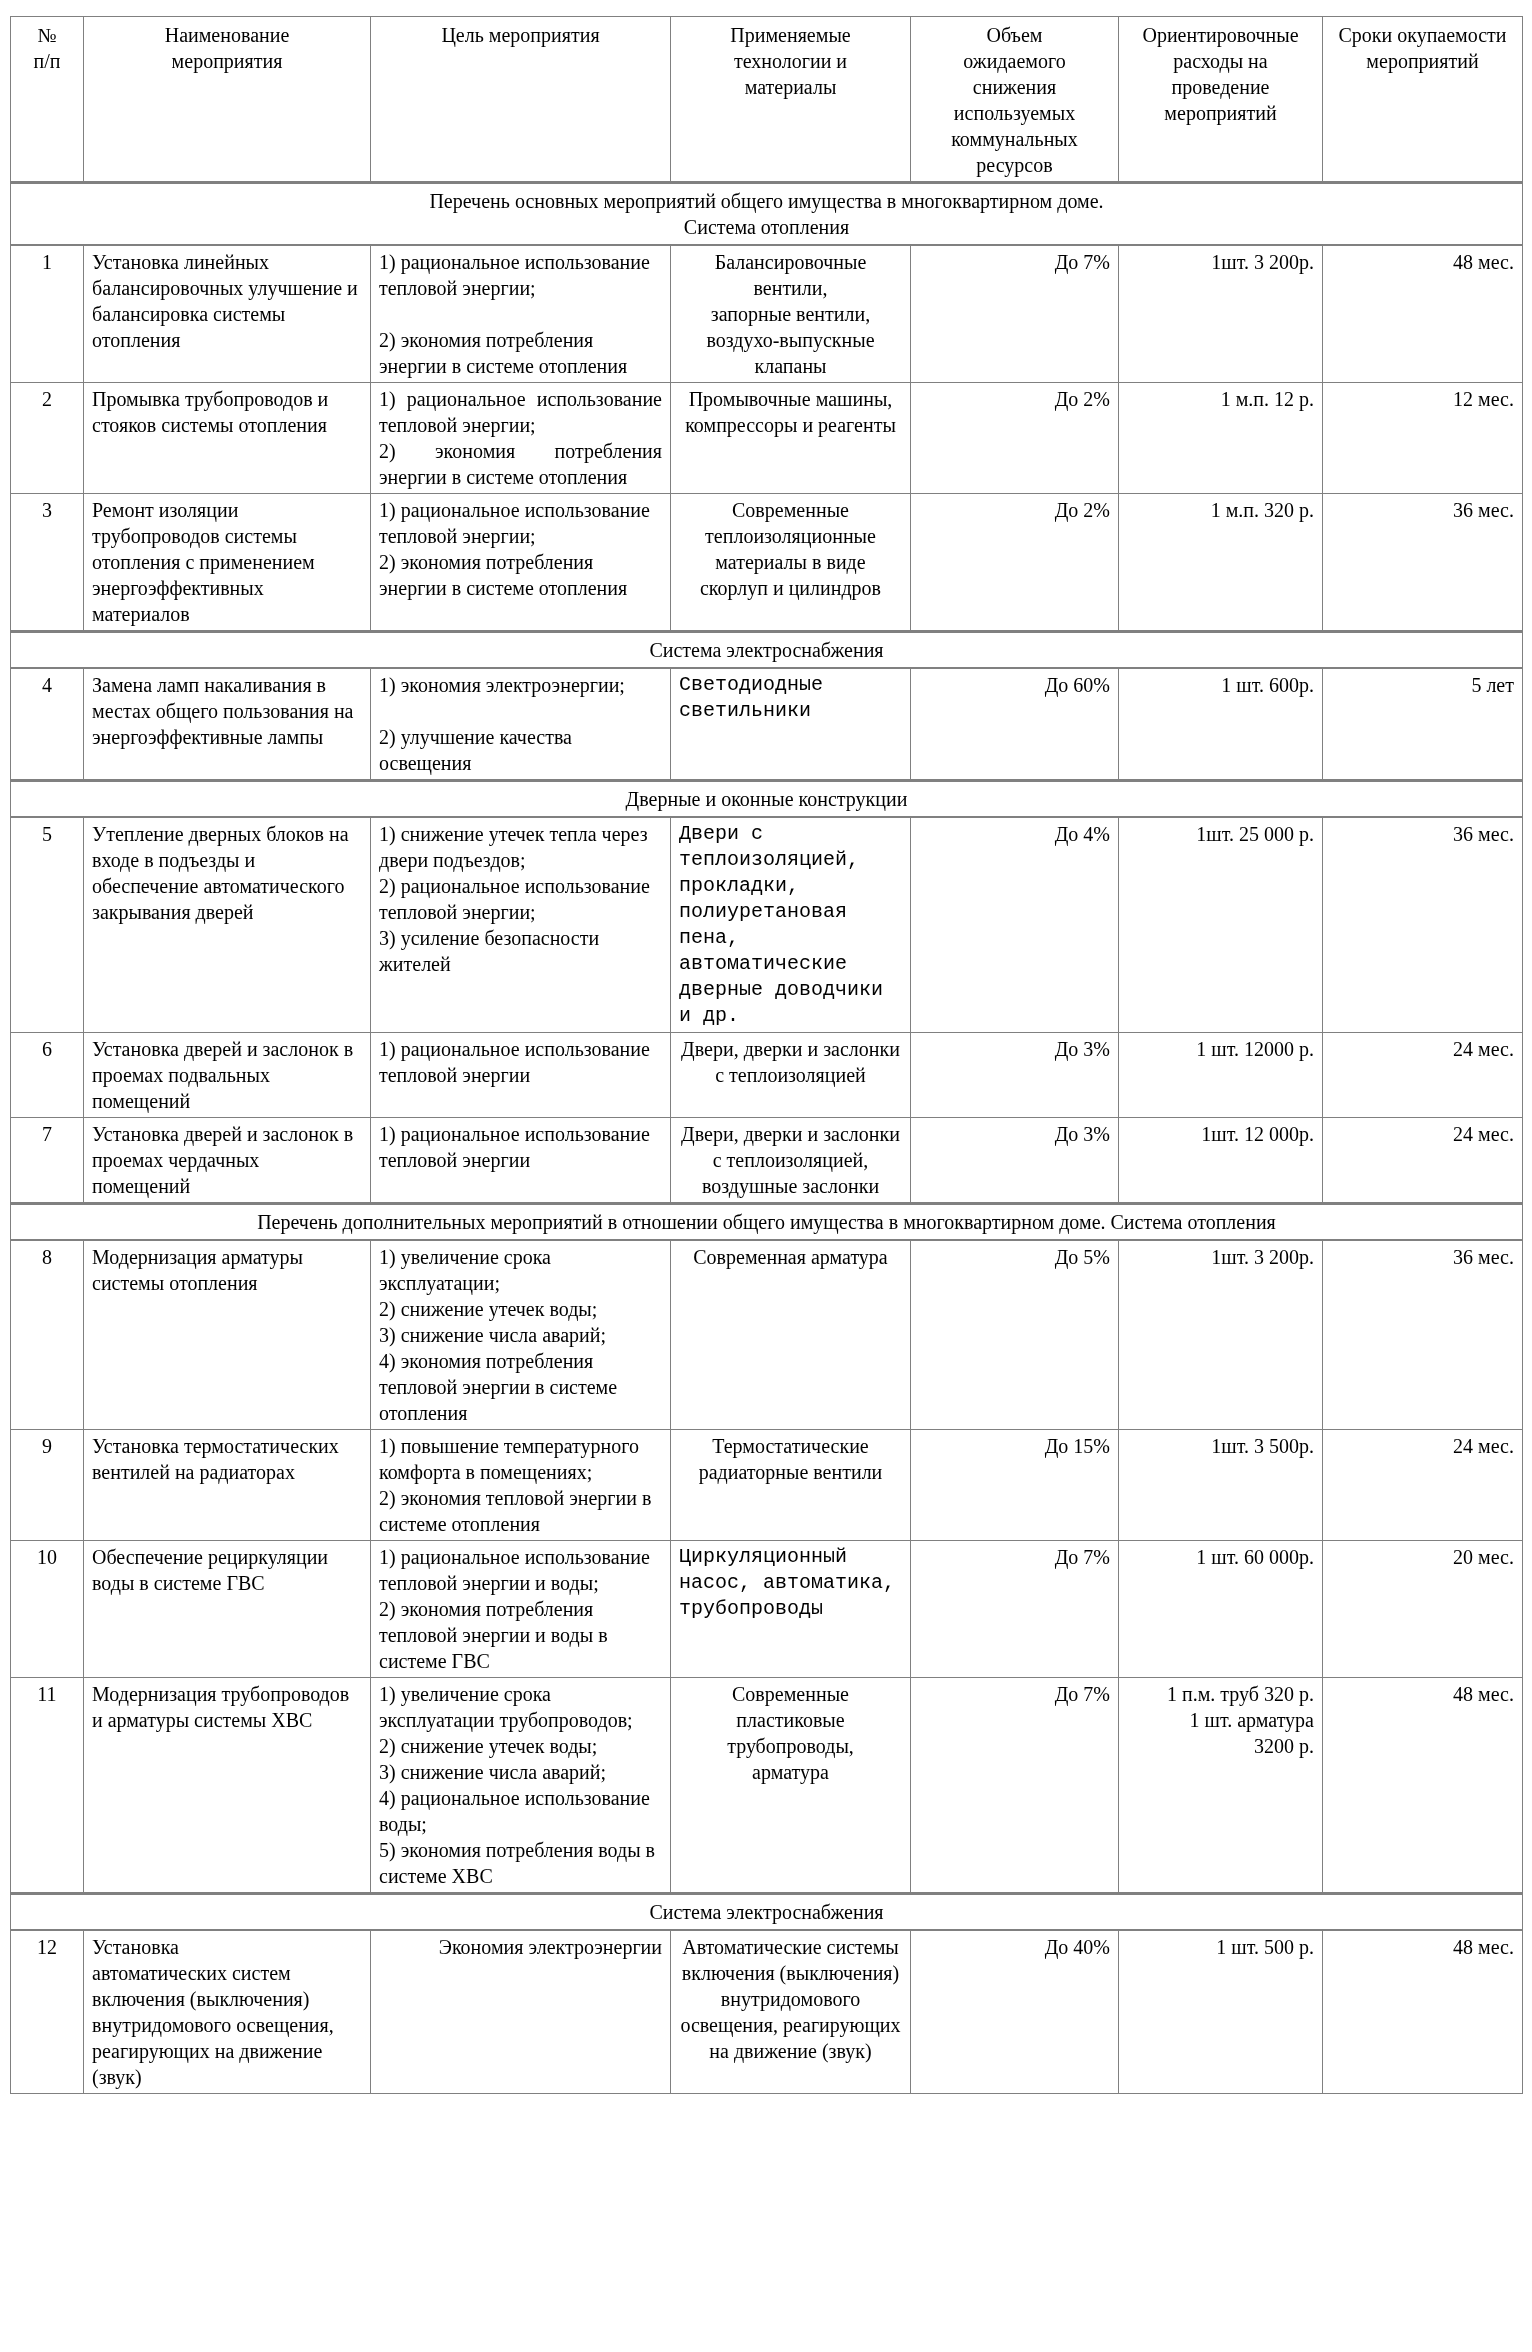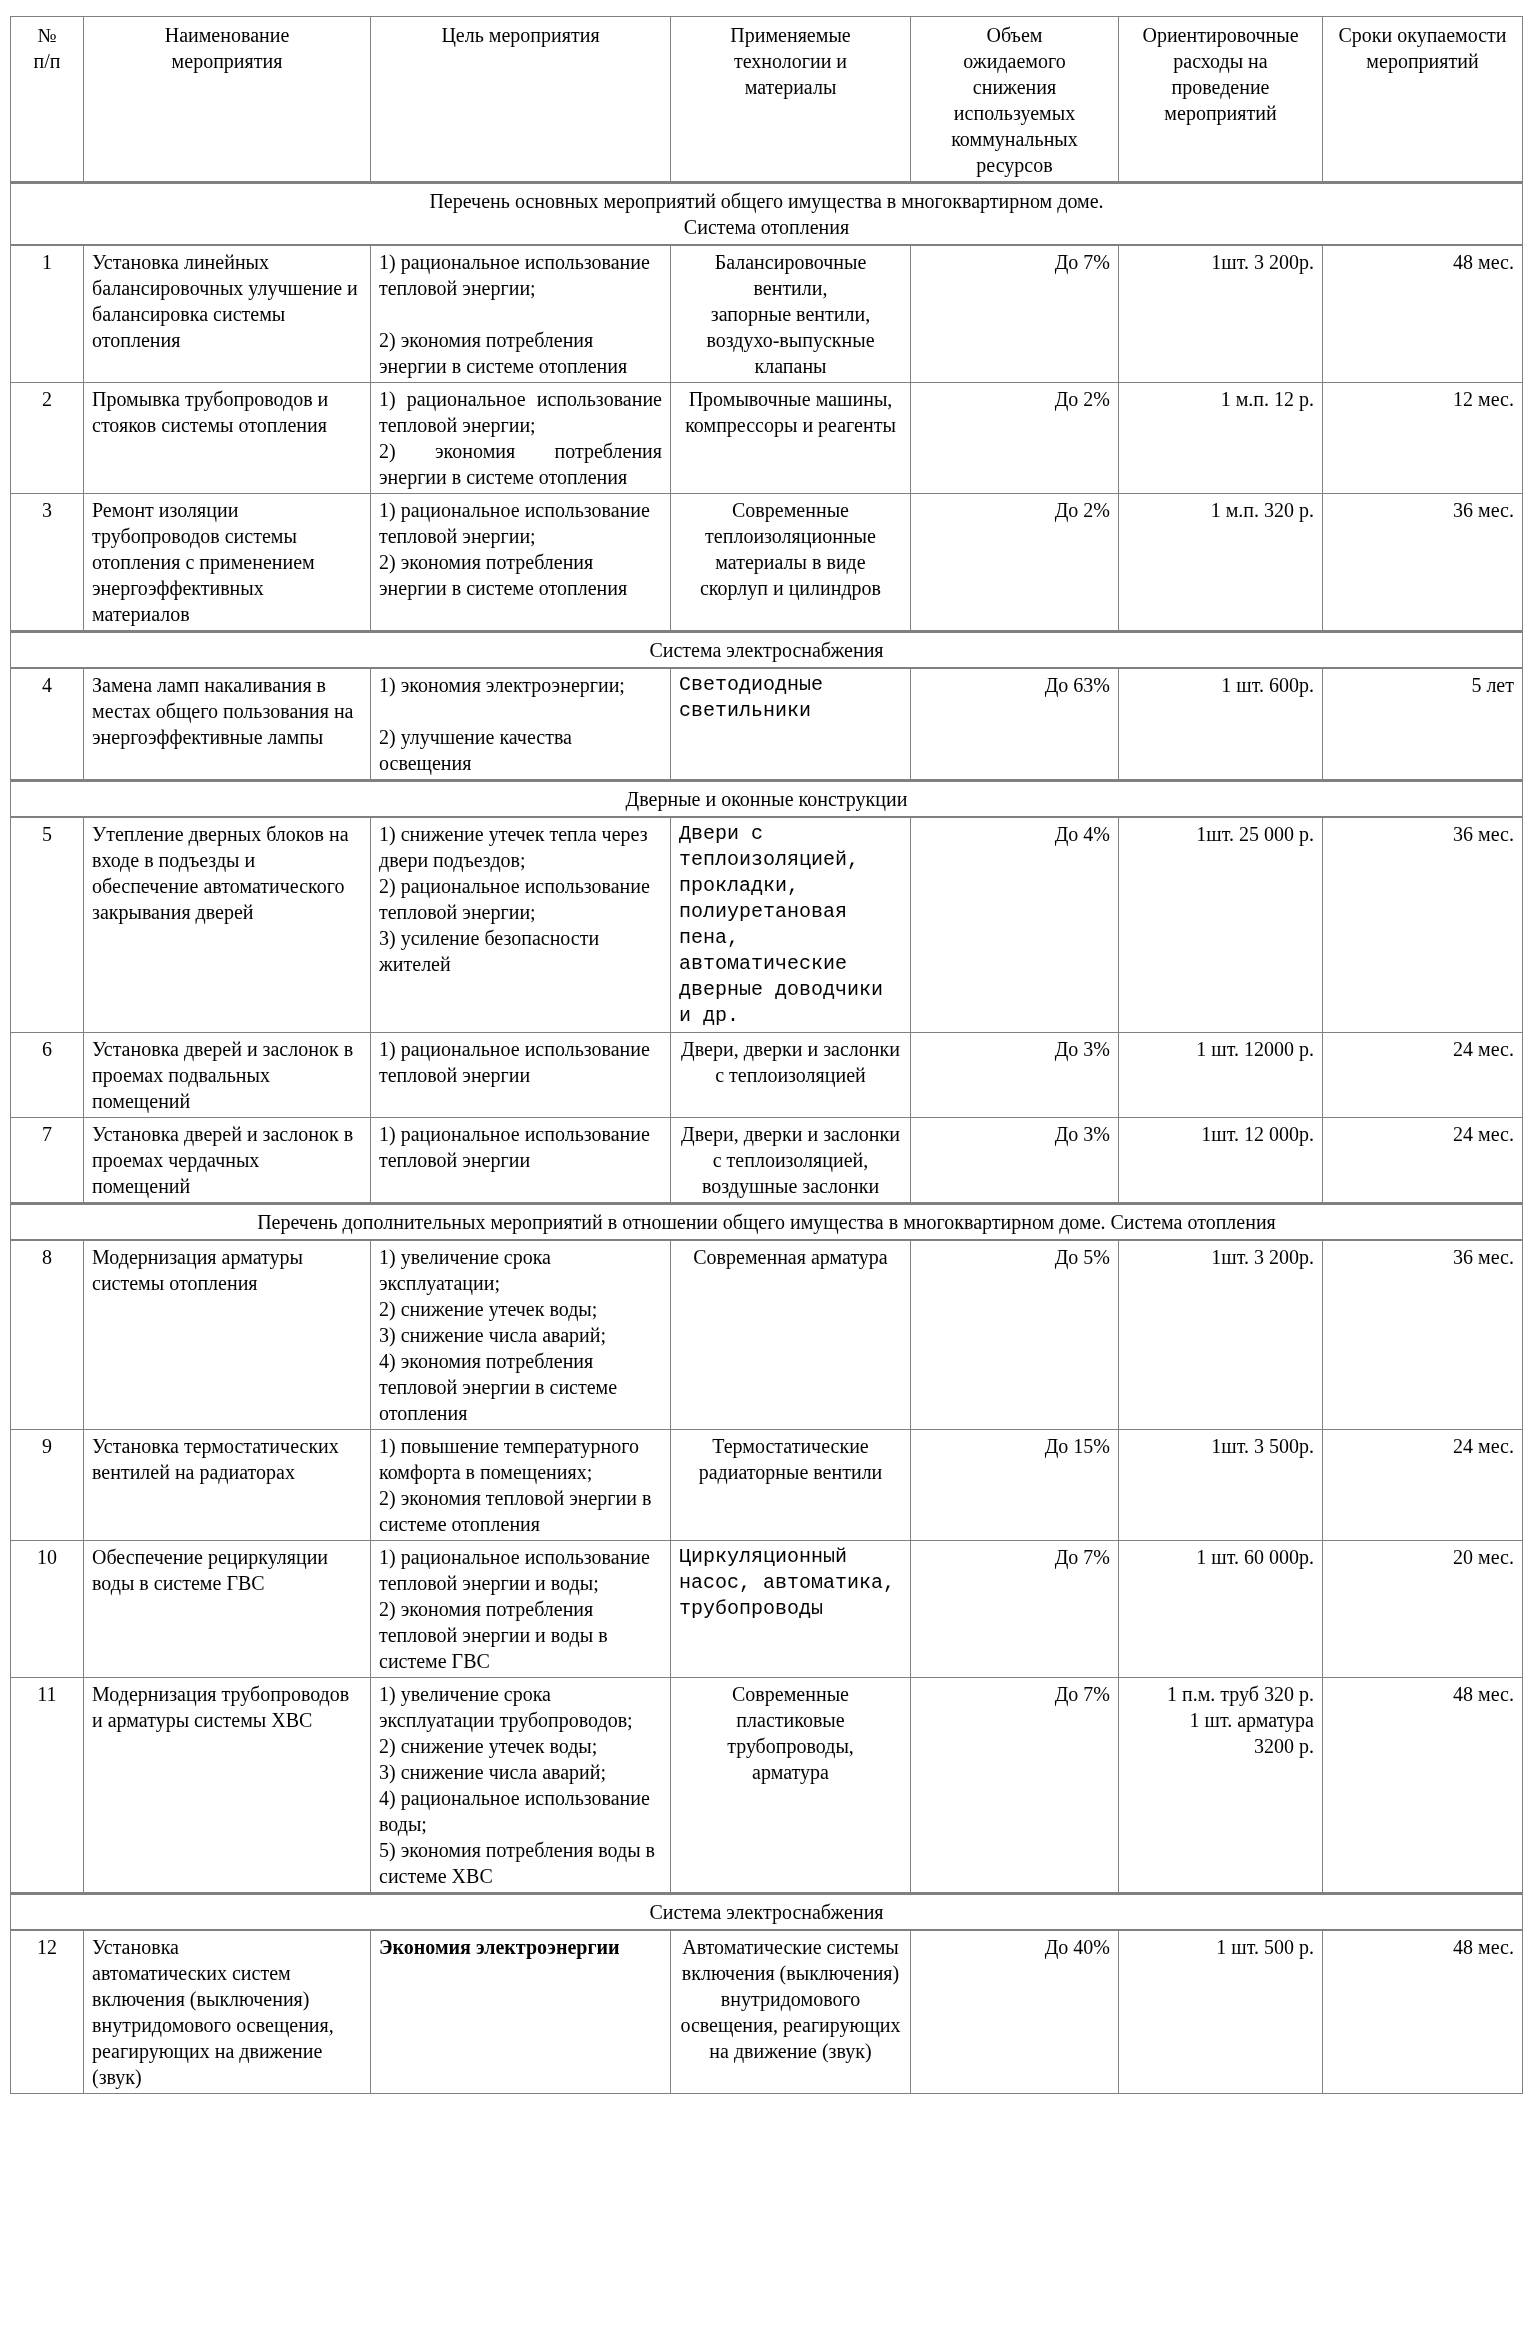--- a/index.html
+++ b/index.html
@@ -22,21 +22,21 @@
     line-height: 26px;
     font-weight: normal;
     white-space: pre-line;
     overflow: hidden;
   }
   thead th { text-align: center; padding-top: 5px; }
   td.num { text-align: center; padding-left: 2px; padding-right: 2px; }
   td.name { text-align: left; }
   td.goal { text-align: left; margin-left: 10px; }
   td.goal.justify { text-align: justify; }
-  td.goal.center { text-align: left; font-weight: bold; }
+  td.goal.center { text-align: right; }
   td.tech.center { text-align: center; }
   td.tech.left { text-align: left; font-family: Liberation Mono, monospace; }
   td.volume, td.cost, td.payback { text-align: right; }
   tr.section td {
     text-align: center;
     border-top: 3px solid #808080;
     border-bottom: 2.5px solid #808080;
     padding: 4px 0;
   }
 </style>
@@ -119,21 +119,21 @@
       <tr class="section">
         <td colspan="7">Система электроснабжения</td>
       </tr>
       <tr>
         <td class="num">4</td>
         <td class="name">Замена ламп накаливания в местах общего пользования на энергоэффективные лампы</td>
         <td class="goal">1) экономия электроэнергии;
 
 2) улучшение качества освещения</td>
         <td class="tech left">Светодиодные светильники</td>
-        <td class="volume">До 63%</td>
+        <td class="volume">До 60%</td>
         <td class="cost">1 шт. 600р.</td>
         <td class="payback">5 лет</td>
       </tr>
       <tr class="section">
         <td colspan="7">Дверные и оконные конструкции</td>
       </tr>
       <tr>
         <td class="num">5</td>
         <td class="name">Утепление дверных блоков на входе в подъезды и обеспечение автоматического закрывания дверей</td>
         <td class="goal">1) снижение утечек тепла через двери подъездов;

